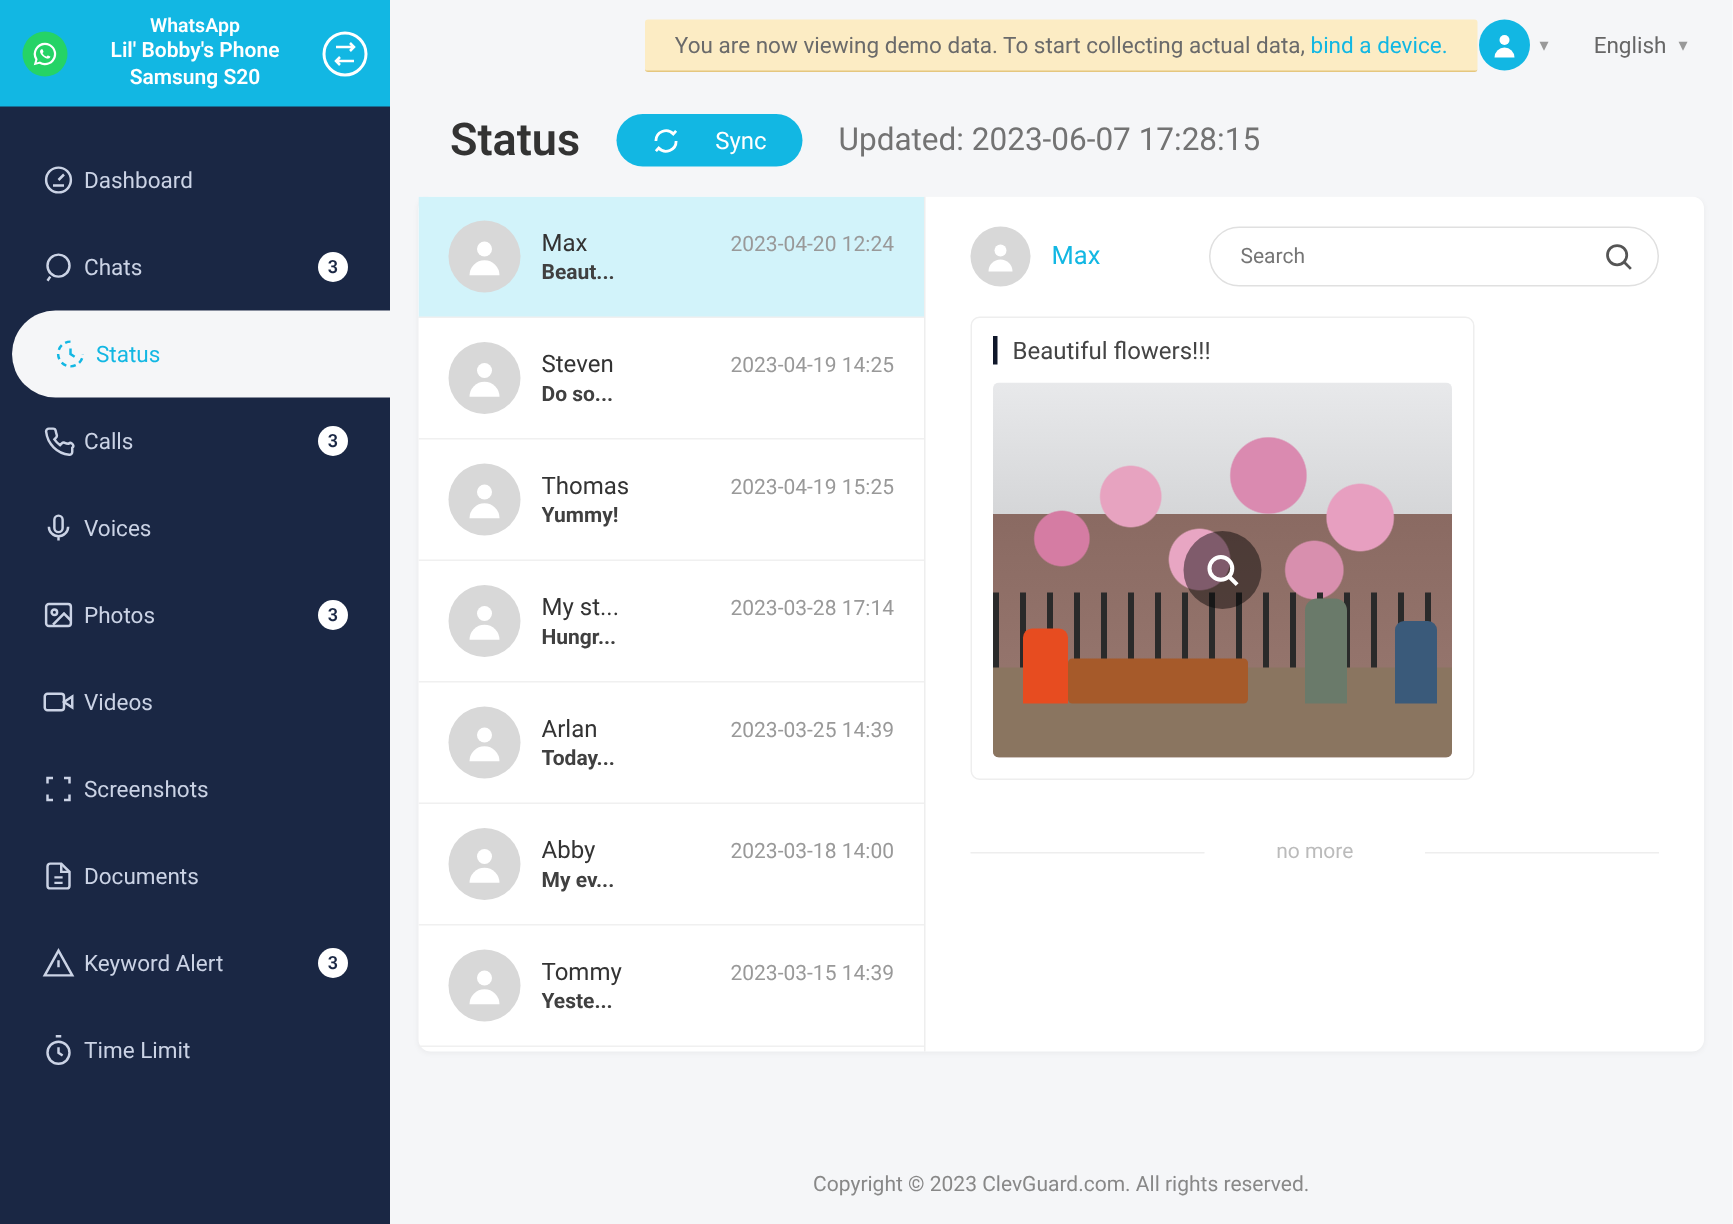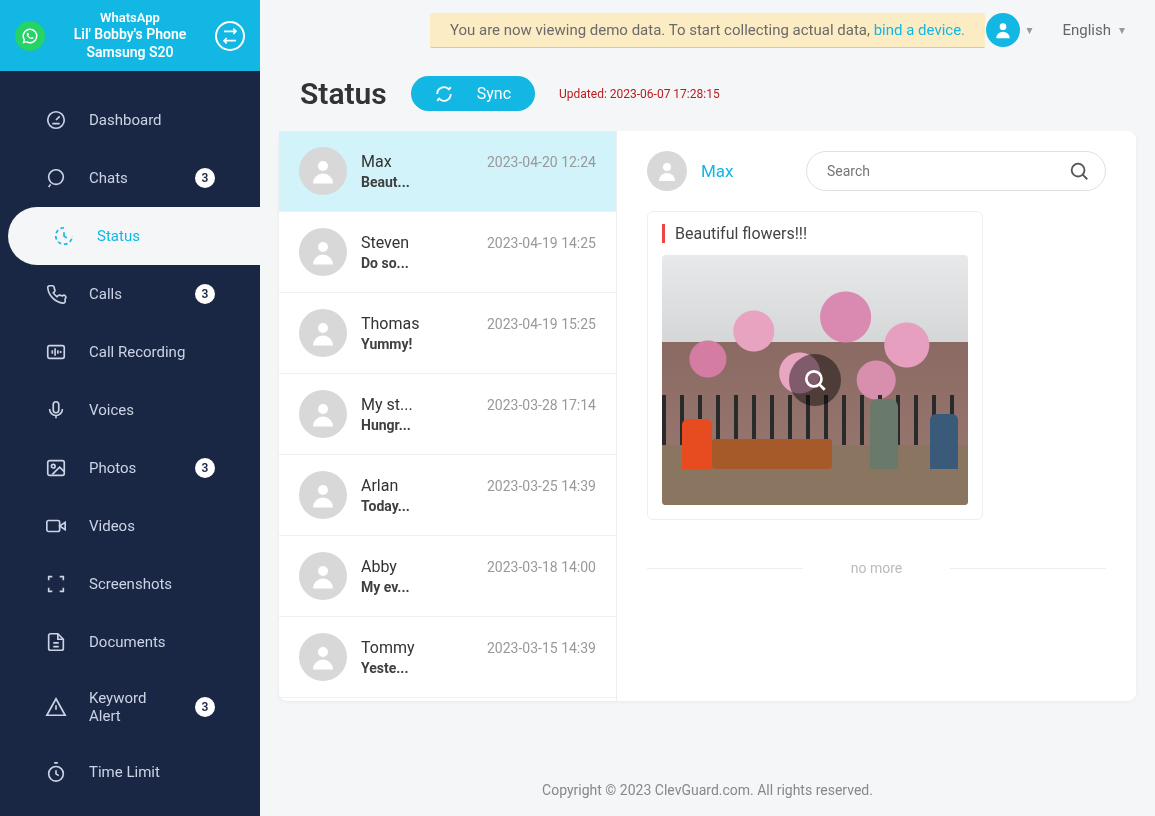--- a/index.html
+++ b/index.html
@@ -7,37 +7,37 @@
 .sidebar { width: 260px; background: #1a2744; color: #fff; display: flex; flex-direction: column; }
 .sidebar-header { background: #12b7e3; padding: 10px 15px; display: flex; align-items: center; gap: 10px; position: relative; }
 .whatsapp-circle { width: 30px; height: 30px; border-radius: 50%; background: #25d366; display: flex; align-items: center; justify-content: center; }
 .whatsapp-inner { color: #fff; font-size: 18px; }
 .device-info { flex: 1; line-height: 1.25; text-align: center; }
 .device-app { font-size: 13px; font-weight: 600; }
 .device-name { font-size: 14px; font-weight: 600; }
 .device-model { font-size: 14px; font-weight: 600; }
 .switch-btn { width: 30px; height: 30px; border-radius: 50%; border: 2px solid #fff; display: flex; align-items: center; justify-content: center; cursor: pointer; }
 .nav { flex: 1; padding-top: 20px; overflow-y: auto; }
-.nav-item { display: flex; align-items: center; gap: 22px; padding: 18px 45px; color: #cbd3e5; cursor: pointer; font-size: 15px; position: relative; }
+.nav-item { display: flex; align-items: center; gap: 6px; padding: 18px 28px; color: #cbd3e5; cursor: pointer; font-size: 15px; position: relative; }
 .nav-item.active { background: #f5f6f8; color: #12b7e3; border-radius: 40px 0 0 40px; margin-left: 8px; }
 .nav-icon { width: 22px; height: 22px; flex-shrink: 0; }
 .nav-badge { margin-left: auto; background: #fff; color: #1a2744; border-radius: 10px; min-width: 20px; height: 20px; display: flex; align-items: center; justify-content: center; font-size: 12px; font-weight: 600; }
 .main { flex: 1; display: flex; flex-direction: column; }
 .topbar { height: 60px; display: flex; align-items: center; justify-content: center; padding: 0 30px; position: relative; }
 .banner { background: #fcecc4; color: #6a6a6a; padding: 8px 20px; border-radius: 2px; font-size: 15px; border-bottom: 1px solid #e5c77f; }
 .banner a { color: #12b7e3; text-decoration: none; }
 .topbar-right { position: absolute; right: 30px; display: flex; align-items: center; gap: 30px; }
 .avatar-btn { display: flex; align-items: center; gap: 6px; cursor: pointer; }
 .avatar-circle { width: 34px; height: 34px; border-radius: 50%; background: #12b7e3; display: flex; align-items: center; justify-content: center; }
 .chev { font-size: 12px; color: #999; }
 .lang { color: #666; font-size: 15px; display: flex; align-items: center; gap: 8px; cursor: pointer; }
 .page-header { display: flex; align-items: center; gap: 24px; padding: 16px 40px 20px; }
 .page-title { font-size: 30px; font-weight: 600; color: #333; }
 .sync-btn { background: #12b7e3; color: #fff; border: none; border-radius: 20px; padding: 8px 24px; font-size: 16px; display: flex; align-items: center; gap: 24px; cursor: pointer; }
-.updated { color: #b91c1c; font-size: 12px; }
+.updated { color: #737373; font-size: 21px; }
 .content { flex: 1; padding: 0 19px 20px; overflow: hidden; }
 .panel { background: #fff; border-radius: 8px; display: flex; height: 570px; box-shadow: 0 1px 4px rgba(0,0,0,0.05); }
 .list-col { width: 338px; border-right: 1px solid #eee; overflow-y: auto; }
 .status-item { display: flex; align-items: center; gap: 14px; padding: 16px 20px; border-bottom: 1px solid #f0f0f0; cursor: pointer; }
 .status-item.active { background: #d2f3fa; }
 .avatar-gray { width: 48px; height: 48px; border-radius: 50%; background: #d8d8d8; display: flex; align-items: center; justify-content: center; flex-shrink: 0; }
 .avatar-gray svg { width: 30px; height: 30px; fill: #fff; }
 .status-info { flex: 1; min-width: 0; }
 .status-top { display: flex; justify-content: space-between; align-items: baseline; gap: 8px; }
 .status-name { font-size: 16px; color: #333; white-space: nowrap; overflow: hidden; text-overflow: ellipsis; max-width: 70px; }
@@ -45,21 +45,21 @@
 .status-preview { font-size: 14px; color: #404040; white-space: nowrap; overflow: hidden; text-overflow: ellipsis; max-width: 60px; margin-top: 3px; font-weight: bold; }
 .detail-col { flex: 1; padding: 20px 30px; overflow-y: auto; }
 .detail-header { display: flex; align-items: center; gap: 14px; margin-bottom: 20px; }
 .detail-avatar { width: 40px; height: 40px; border-radius: 50%; background: #d8d8d8; display: flex; align-items: center; justify-content: center; }
 .detail-avatar svg { width: 24px; height: 24px; fill: #fff; }
 .detail-name { color: #12b7e3; font-size: 17px; }
 .search-box { margin-left: auto; position: relative; width: 300px; }
 .search-box input { width: 100%; height: 40px; border: 1px solid #e0e0e0; border-radius: 20px; padding: 0 48px 0 20px; font-size: 14px; outline: none; }
 .search-box .search-icon { position: absolute; right: 16px; top: 9px; width: 22px; height: 22px; }
 .card { border: 1px solid #eee; border-radius: 6px; padding: 12px 14px 14px; width: 336px; }
-.card-caption { border-left: 3px solid #ef4444; padding-left: 10px; font-size: 16px; color: #444; margin-bottom: 12px; }
+.card-caption { border-left: 3px solid #0f172a; padding-left: 10px; font-size: 16px; color: #444; margin-bottom: 12px; }
 .card-image { width: 100%; height: 250px; border-radius: 4px; position: relative; overflow: hidden; }
 .img-sky { position: absolute; inset: 0; background: linear-gradient(#e8e9eb 0%, #d5d6d8 35%, #8a6a62 35%, #9a7a72 100%); }
 .img-blossom { position: absolute; top: 20px; left: 0; right: 0; height: 140px; background: radial-gradient(circle at 30% 40%, #e7a3c0 0 20px, transparent 21px), radial-gradient(circle at 60% 30%, #da8ab0 0 25px, transparent 26px), radial-gradient(circle at 80% 50%, #e79fc0 0 22px, transparent 23px), radial-gradient(circle at 15% 60%, #d57ca3 0 18px, transparent 19px), radial-gradient(circle at 45% 70%, #e8a6c3 0 20px, transparent 21px), radial-gradient(circle at 70% 75%, #d88fae 0 19px, transparent 20px); }
 .img-fence { position: absolute; bottom: 50px; left: 0; right: 0; height: 60px; background: repeating-linear-gradient(90deg, #2a2a2a 0 4px, transparent 4px 18px); }
 .img-ground { position: absolute; bottom: 0; left: 0; right: 0; height: 60px; background: #8a7560; }
 .img-bench { position: absolute; bottom: 36px; left: 50px; width: 120px; height: 30px; background: #a65a2a; border-radius: 3px; }
 .img-person1 { position: absolute; bottom: 36px; left: 20px; width: 30px; height: 50px; background: #e74c20; border-radius: 6px 6px 0 0; }
 .img-statue { position: absolute; bottom: 36px; right: 70px; width: 28px; height: 70px; background: #6a7a6a; border-radius: 8px 8px 0 0; }
 .img-person2 { position: absolute; bottom: 36px; right: 10px; width: 28px; height: 55px; background: #3a5a7a; border-radius: 6px 6px 0 0; }
 .magnify-overlay { position: absolute; top: 50%; left: 50%; transform: translate(-50%,-50%); width: 52px; height: 52px; border-radius: 50%; background: rgba(0,0,0,0.45); display: flex; align-items: center; justify-content: center; }
@@ -117,27 +117,20 @@
     </div>
     <div class="nav-item">
       <svg class="nav-icon" viewBox="0 0 24 24" fill="none" stroke="currentColor" stroke-width="1.8">
           <path d="M22 17v3a2 2 0 0 1-2.2 2 19 19 0 0 1-16.8-16.8A2 2 0 0 1 5 3h3a2 2 0 0 1 2 1.7 12 12 0 0 0 .7 2.8 2 2 0 0 1-.5 2.1L9 10.8a16 16 0 0 0 4.2 4.2l1.2-1.2a2 2 0 0 1 2.1-.5 12 12 0 0 0 2.8.7A2 2 0 0 1 22 17z"></path>
         </svg>
       <span>Calls</span>
       <span class="nav-badge">3</span>
     </div>
     <div class="nav-item">
       <svg class="nav-icon" viewBox="0 0 24 24" fill="none" stroke="currentColor" stroke-width="1.8">
-          <rect x="3" y="5" width="18" height="14" rx="2"></rect>
-          <path d="M8 10v4M11 8v8M14 10v4M17 11v2"></path>
-        </svg>
-      <span>Call Recording</span>
-    </div>
-    <div class="nav-item">
-      <svg class="nav-icon" viewBox="0 0 24 24" fill="none" stroke="currentColor" stroke-width="1.8">
           <rect x="9" y="3" width="6" height="12" rx="3"></rect>
           <path d="M5 11a7 7 0 0 0 14 0M12 18v3"></path>
         </svg>
       <span>Voices</span>
     </div>
     <div class="nav-item">
       <svg class="nav-icon" viewBox="0 0 24 24" fill="none" stroke="currentColor" stroke-width="1.8">
           <rect x="3" y="4" width="18" height="16" rx="2"></rect>
           <circle cx="9" cy="10" r="2"></circle>
           <path d="M21 16l-5-5-8 8"></path>

